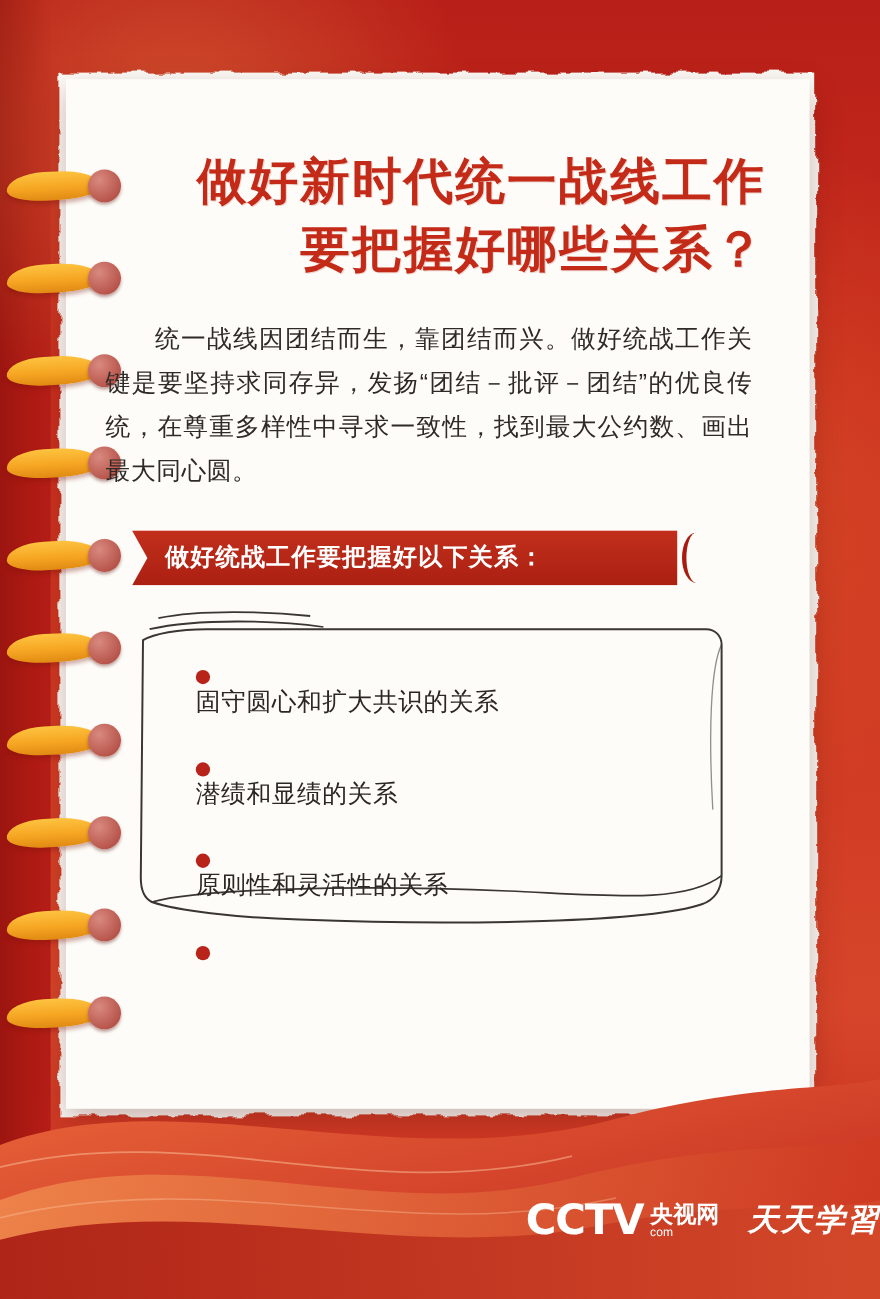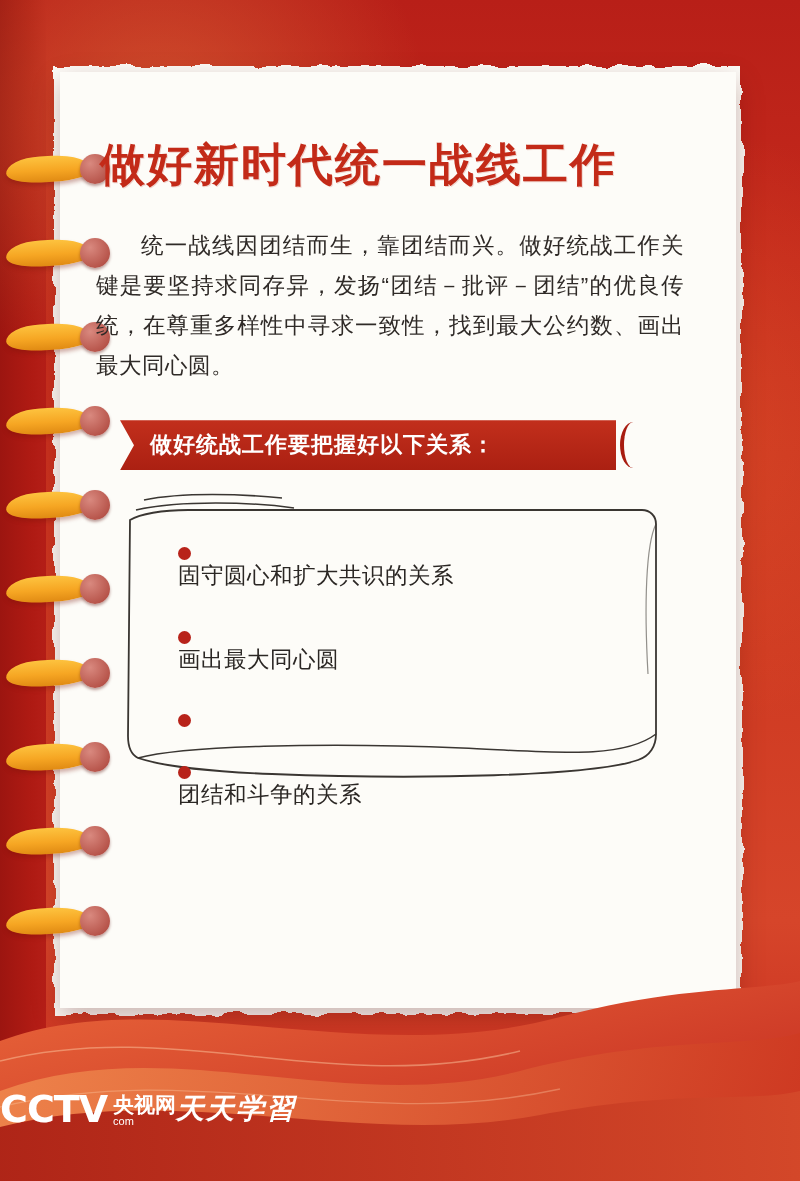--- a/index.html
+++ b/index.html
@@ -65,21 +65,21 @@
   .paper-edge{
     position:absolute;left:54px;top:66px;width:688px;height:948px;
     background:#fdfcf8;
     filter:url(#rough);
   }
 
   
   .content{position:absolute;left:60px;top:72px;width:676px;height:936px;}
   .title{
     margin:0;padding:62px 40px 0 40px;
-    text-align:left;
+    text-align:right;
     color:#c32a18;
     font-size:45px;line-height:1.38;
     font-weight:bold;letter-spacing:2px;
     text-shadow:1px 1px 0 rgba(180,40,20,.18);
   }
   .title .l2{display:block;}
   .lead{
     margin:30px 52px 0 36px;
     font-size:22.5px;line-height:1.78;color:#2f2a27;
     text-align:justify;text-indent:2em;
@@ -114,21 +114,21 @@
   .list-item{display:flex;align-items:flex-start;margin-bottom:30px;flex-direction:column;}
   .dot{
     width:13px;height:13px;border-radius:50%;background:#b8231a;
     margin:9px 18px 0 0;flex:0 0 auto;
   }
   .li-text{font-size:22.5px;line-height:1.4;color:#2b2724;letter-spacing:.5px;}
 
   
   .footer{
     position:absolute;left:0;right:0;bottom:42px;height:60px;
-    display:flex;align-items:center;justify-content:flex-start;
+    display:flex;align-items:center;justify-content:flex-end;gap:26px;
   }
   .cctv{display:flex;align-items:flex-end;color:#fff;}
   .cctv .mark{
     font-size:38px;font-weight:bold;letter-spacing:-1px;line-height:1;
     font-family:"DejaVu Sans",sans-serif;
   }
   .cctv-txt{margin-left:6px;line-height:1.05;}
   .cctv-txt .cn{font-size:21px;font-weight:bold;display:block;}
   .cctv-txt .en{font-size:11px;display:block;}
   .brand2{
@@ -196,20 +196,21 @@
     <div class="ring" style="top:752px">
         <div class="band"></div>
         <div class="knob"></div>
       </div>
   </div>
 
   <div class="content">
 
     <h1 class="title">
       <span>做好新时代统一战线工作</span>
+      <span class="l2">要把握好哪些关系？</span>
     </h1>
 
     <p class="lead">统一战线因团结而生，靠团结而兴。做好统战工作关键是要坚持求同存异，发扬“团结－批评－团结”的优良传统，在尊重多样性中寻求一致性，找到最大公约数、画出最大同心圆。</p>
 
     <div class="banner-wrap">
       <div class="banner">
         <span>做好统战工作要把握好以下关系：</span>
       </div>
       <div class="banner-tail"></div>
     </div>
@@ -227,28 +228,28 @@
         <path d="M534 40 C524 60, 522 120, 526 190" stroke="#3a3632" stroke-width="1.2" fill="none" opacity=".55"></path>
       </svg>
 
       <div class="list">
         <div class="list-item">
           <span class="dot"></span>
           <span class="li-text">固守圆心和扩大共识的关系</span>
         </div>
         <div class="list-item">
           <span class="dot"></span>
-          <span class="li-text">画出最大同心圆</span>
-        </div>
-        <div class="list-item">
-          <span class="dot"></span>
-        </div>
-        <div class="list-item">
-          <span class="dot"></span>
-          <span class="li-text">团结和斗争的关系</span>
+          <span class="li-text">潜绩和显绩的关系</span>
+        </div>
+        <div class="list-item">
+          <span class="dot"></span>
+          <span class="li-text">原则性和灵活性的关系</span>
+        </div>
+        <div class="list-item">
+          <span class="dot"></span>
         </div>
       </div>
     </div>
   </div>
 
   <div class="ribbons">
     <svg viewBox="0 0 800 260" preserveAspectRatio="none" aria-hidden="true">
       <defs>
         <linearGradient id="g1" x1="0" y1="0" x2="1" y2="1">
           <stop offset="0" stop-color="#e9663a"></stop>

